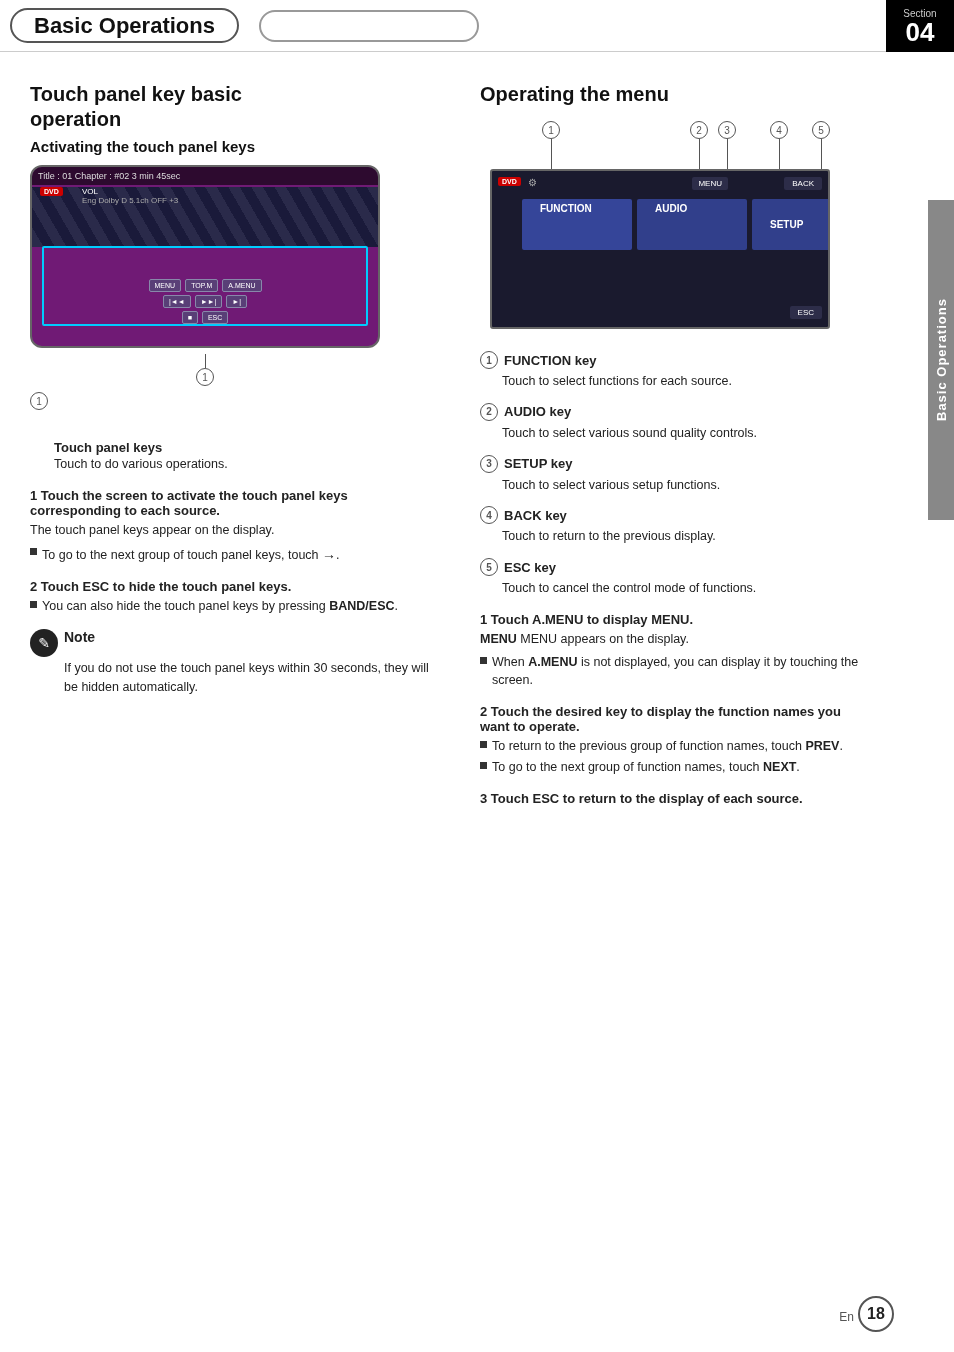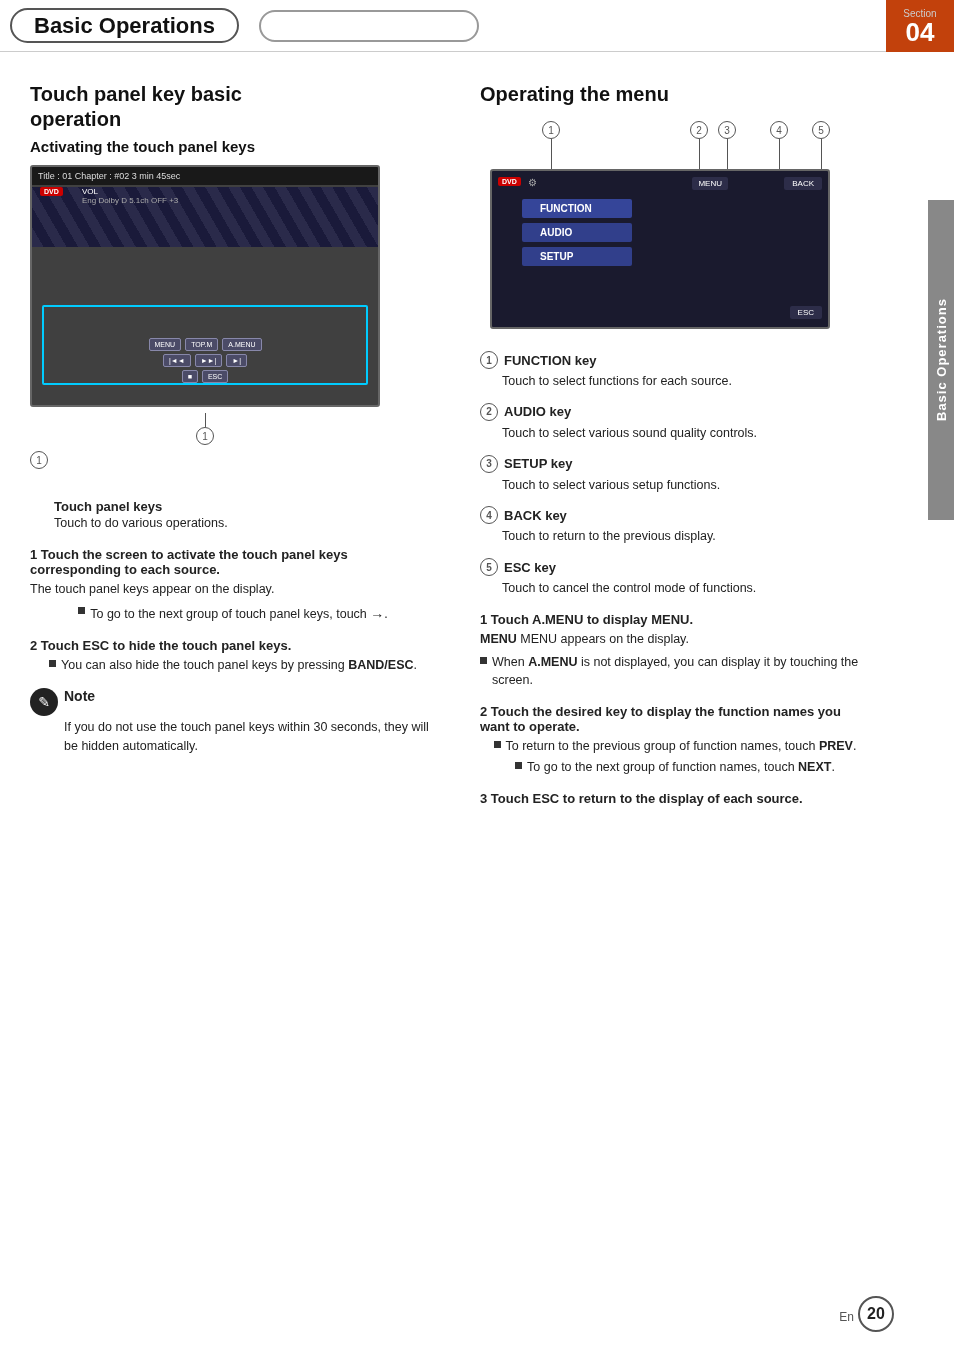--- a/index.html
+++ b/index.html
@@ -33,21 +33,21 @@
       font-size: 22px;
       font-weight: bold;
       color: #111;
     }
     .section-box {
       position: absolute;
       right: 0;
       top: 0;
       width: 68px;
       height: 52px;
-      background: #c2410c;
+      background: #000000;
       color: #fff;
       display: flex;
       flex-direction: column;
       align-items: center;
       justify-content: center;
       font-size: 10px;
     }
     .section-box .sec-label {
       font-size: 10px;
       color: #ccc;
@@ -139,24 +139,24 @@
       font-size: 15px;
       font-weight: bold;
       color: #111;
       margin-bottom: 10px;
       margin-top: 4px;
     }
 
     
     .dvd-screen {
       width: 350px;
-      height: 242px;
-      background: #404040;
+      height: 183px;
+      background: #701a75;
       border: 2px solid #666;
-      border-radius: 3px;
+      border-radius: 12px;
       position: relative;
       margin-bottom: 6px;
       overflow: hidden;
     }
     .dvd-screen-inner {
       position: relative;
       width: 100%;
       height: 100%;
     }
     
@@ -247,21 +247,20 @@
     .step-body {
       font-size: 12.5px;
       line-height: 1.5;
       margin-bottom: 4px;
     }
     .bullet-item {
       display: flex;
       align-items: flex-start;
       margin-bottom: 2px;
       margin-top: 2px;
-      justify-content: center;
     }
     .bullet-sq {
       width: 7px;
       height: 7px;
       background: #333;
       flex-shrink: 0;
       margin-top: 4px;
       margin-right: 5px;
     }
     .bullet-text {
@@ -501,24 +500,24 @@
         <div style="position:relative;width:100%;height:100%;">
 
           <div class="menu-dvd-logo">DVD</div>
 
           <div class="menu-gear">⚙</div>
 
           <div style="position:absolute;top:6px;right:100px;background:rgba(50,50,80,0.8);color:#fff;font-size:8px;padding:2px 6px;border-radius:2px;">MENU</div>
 
           <div style="position:absolute;top:6px;right:6px;background:rgba(50,50,80,0.8);color:#fff;font-size:8px;padding:2px 8px;border-radius:2px;">BACK</div>
 
-          <div style="position:absolute;top:28px;left:30px;display:flex;flex-direction:column;gap:5px;">
+          <div style="position:absolute;top:28px;left:30px;display:flex;gap:5px;">
             <div style="background:rgba(60,80,180,0.8);color:#fff;font-size:10px;font-weight:bold;padding:4px 18px;border-radius:2px;min-width:110px;">FUNCTION</div>
             <div style="background:rgba(60,80,180,0.7);color:#fff;font-size:10px;font-weight:bold;padding:4px 18px;border-radius:2px;min-width:110px;">AUDIO</div>
-            <div style="background:rgba(60,80,180,0.7);color:#fff;font-size:10px;font-weight:bold;padding:4px 18px;border-radius:2px;min-width:110px;">SETUP</div>
+            <div style="background:rgba(60,80,180,0.7);color:#fff;font-size:10px;font-weight:bold;padding:20px 18px;border-radius:2px;min-width:110px;">SETUP</div>
           </div>
 
           <div style="position:absolute;bottom:8px;right:6px;background:rgba(50,50,80,0.8);color:#fff;font-size:8px;padding:2px 8px;border-radius:2px;">ESC</div>
         </div>
       </div>
     </div>
 
     <div>
 
       <div class="op-item">
@@ -594,13 +593,13 @@
 
     <div class="step-heading">
       <span>3   Touch ESC to return to the display of each source.</span>
     </div>
 
   </div>
 
 </div>
 
 <div class="en-label">En</div>
-<div class="page-num-box">20</div>
+<div class="page-num-box">18</div>
 
 </body></html>

